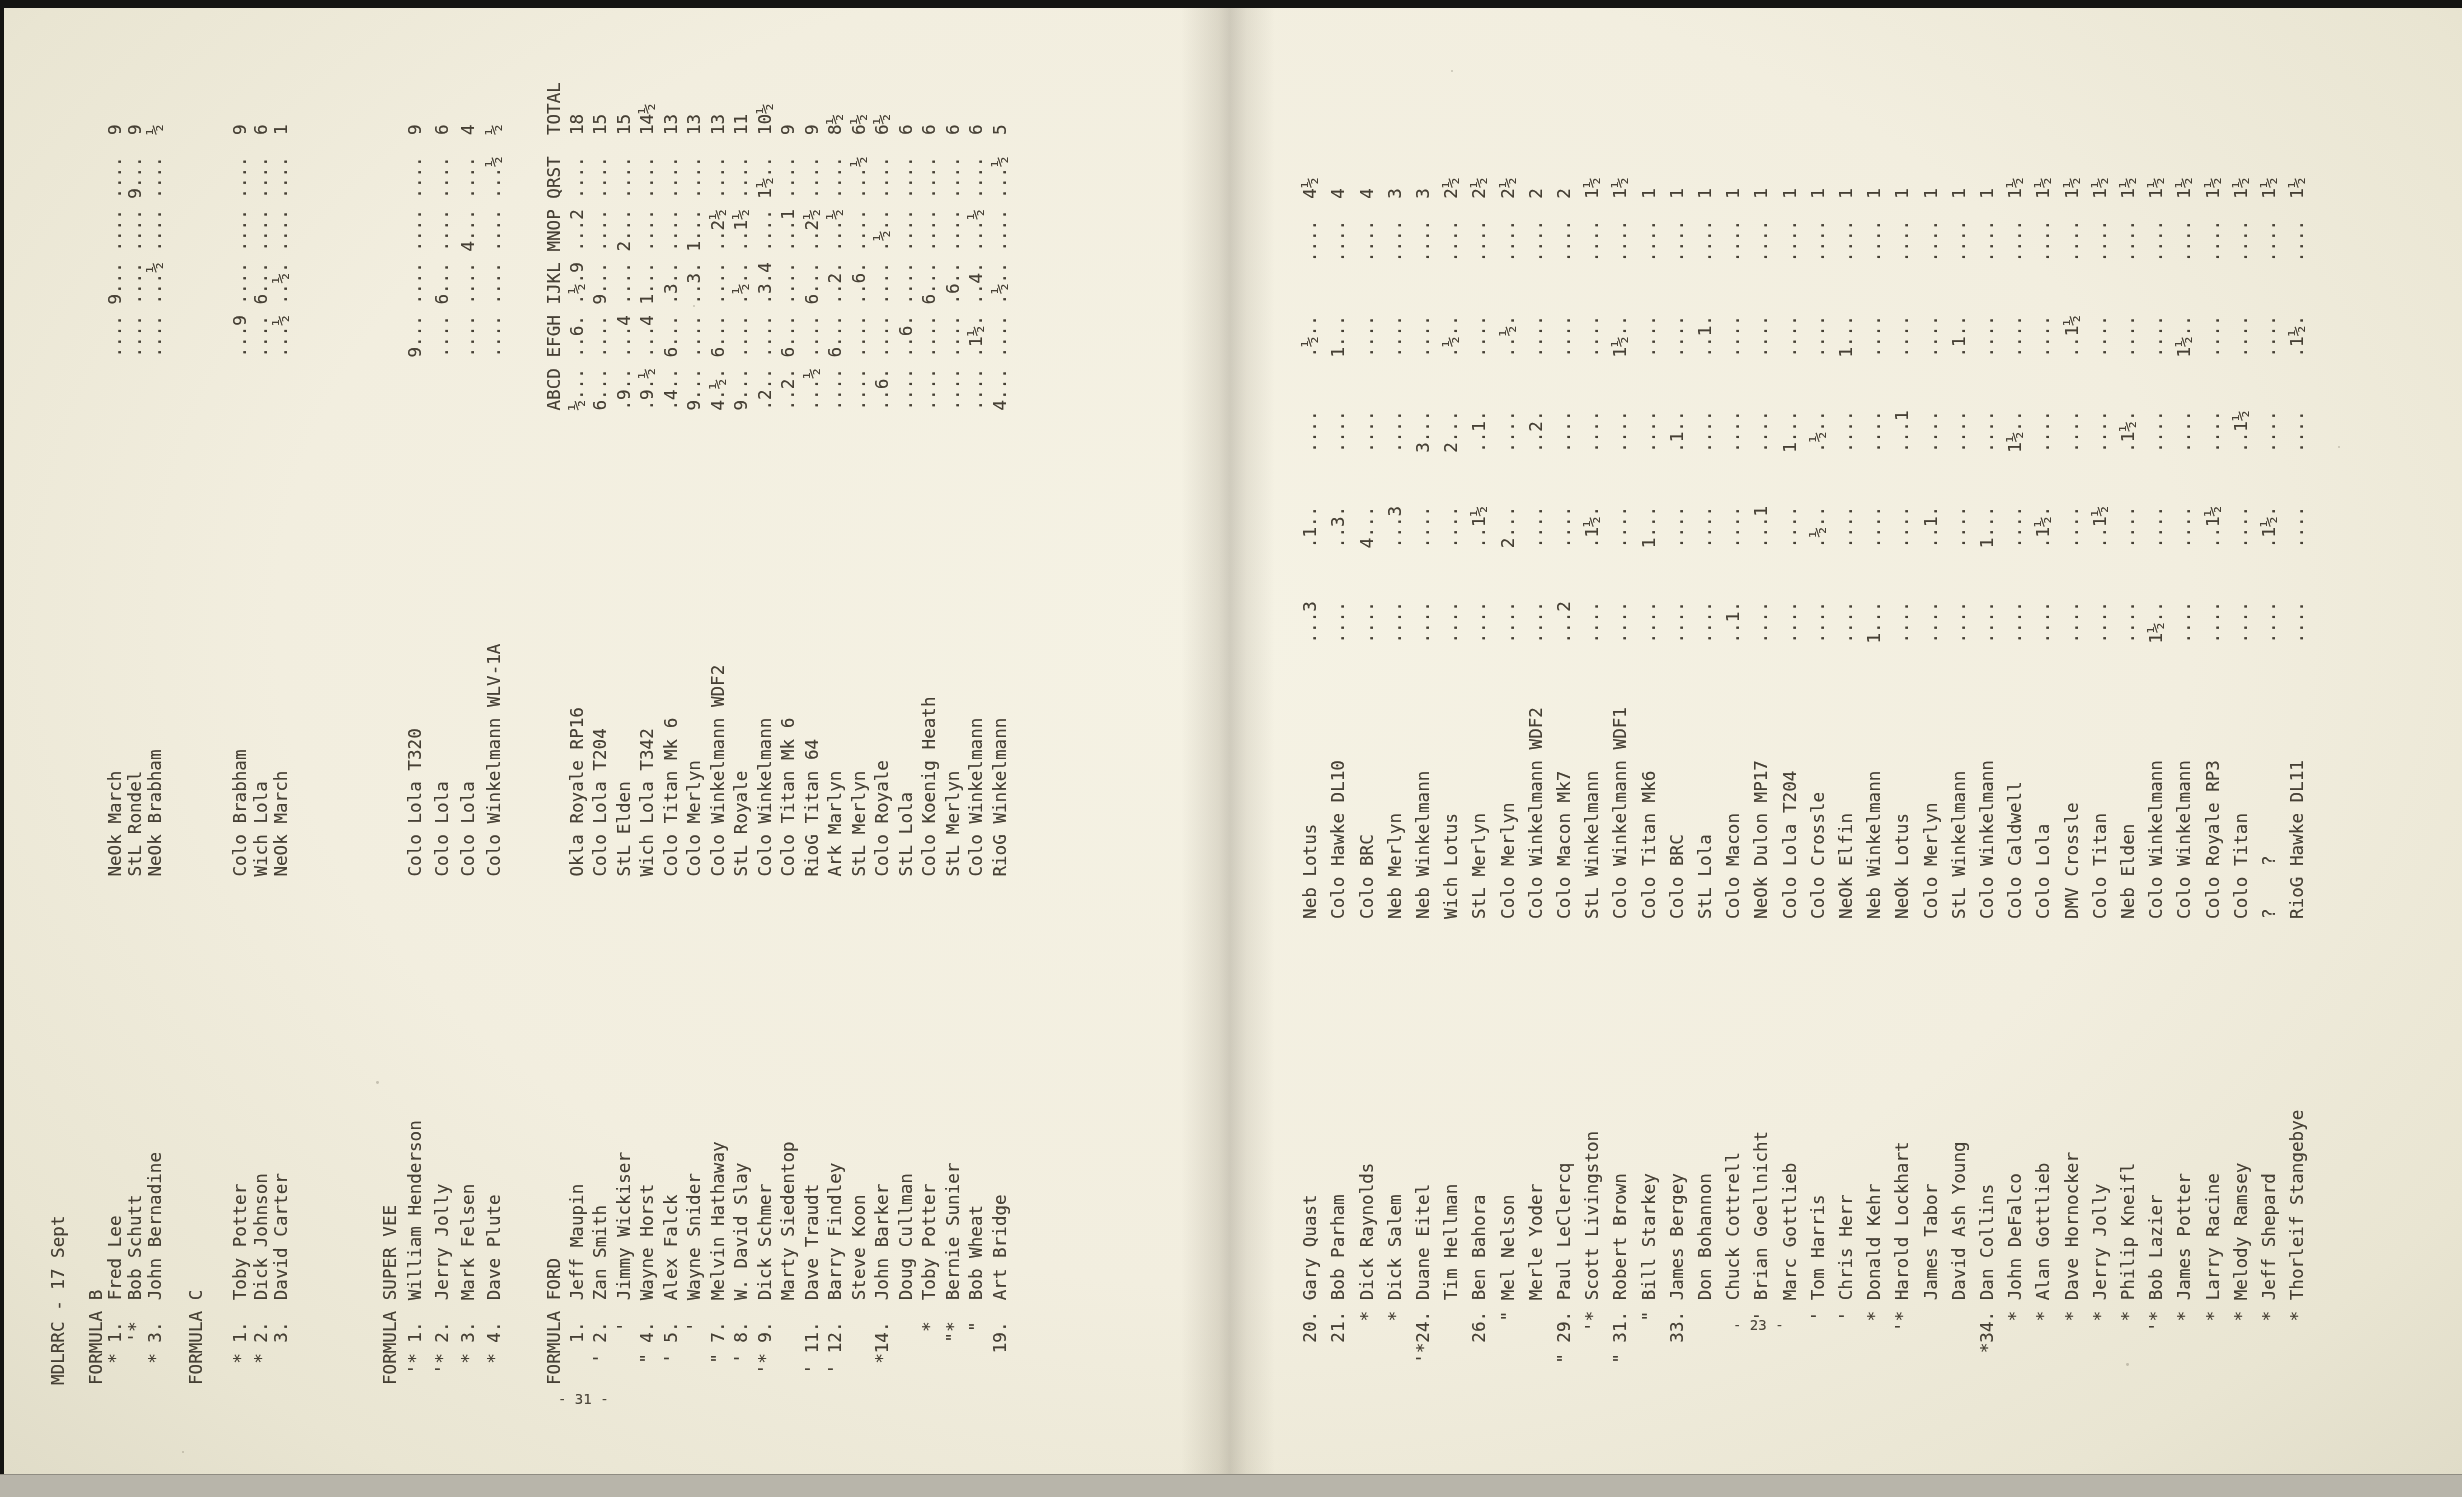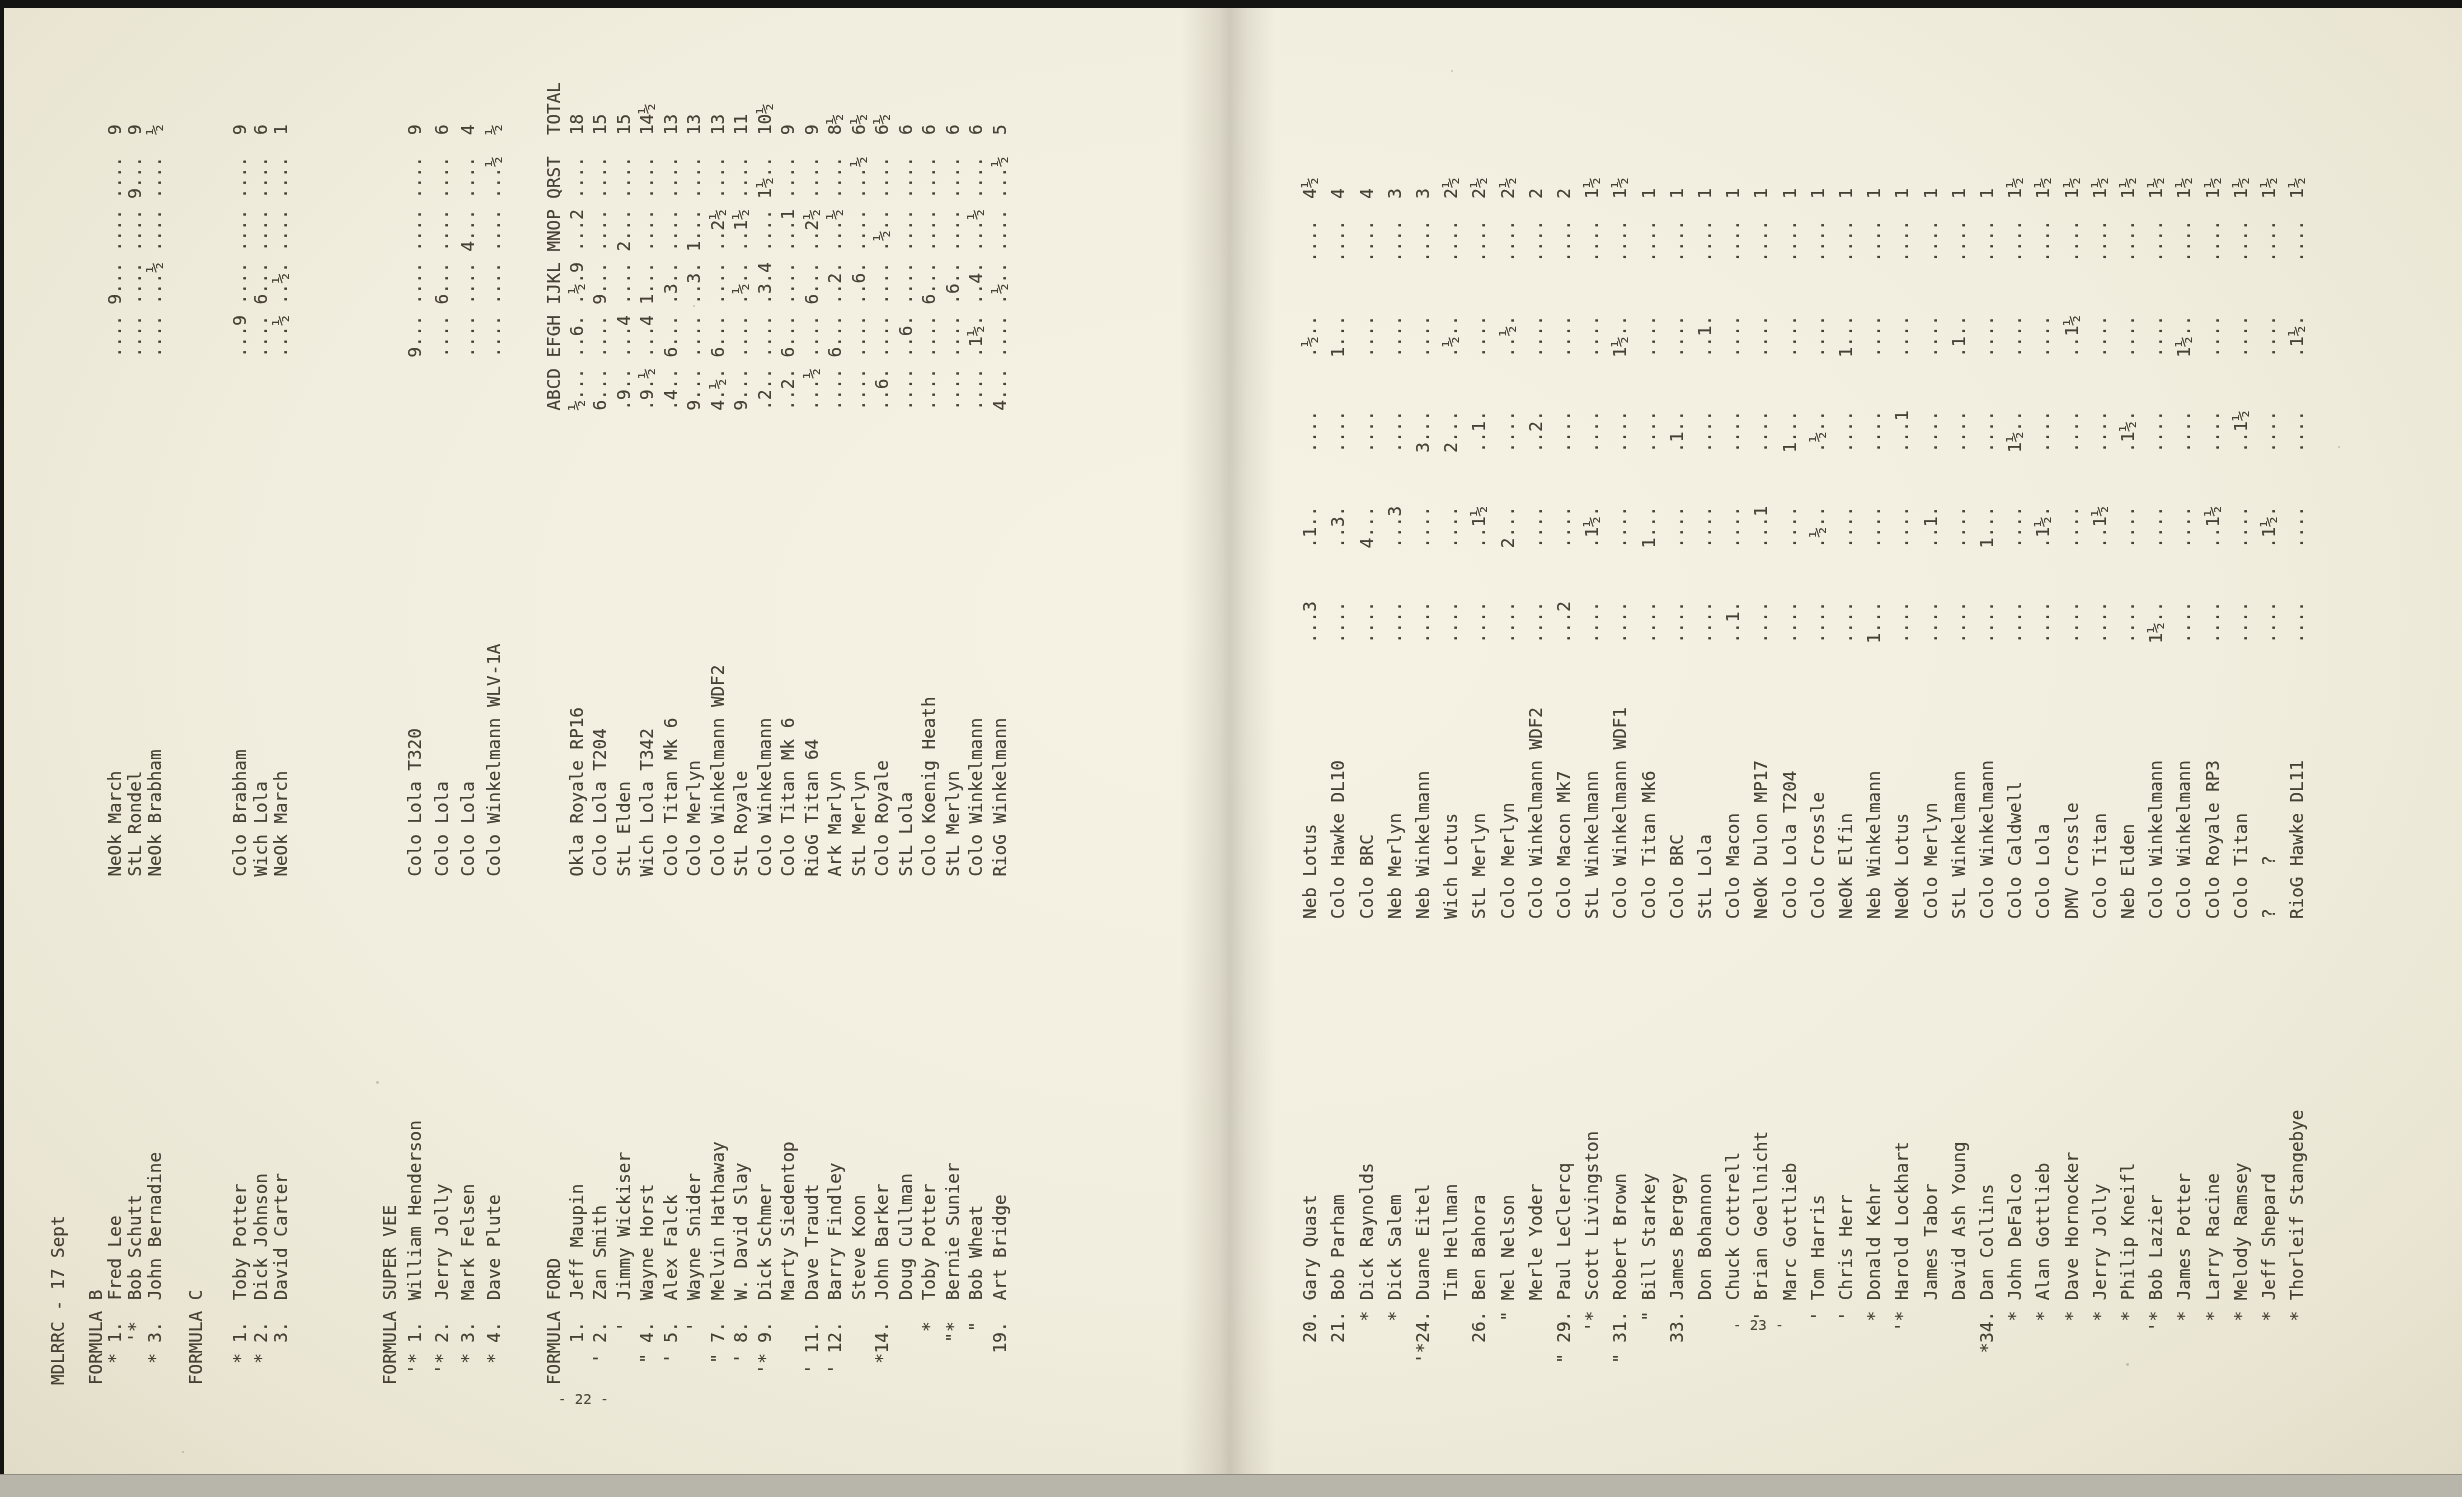--- a/index.html
+++ b/index.html
@@ -95,21 +95,21 @@
       <div class="line" style="left: 815px; top: 1377px;">      * Jerry Jolly                         Colo Titan                ....     ..1½     ....     ....     ....  1½</div>
       <div class="line" style="left: 843px; top: 1377px;">      * Philip Kneifl                       Neb Elden                 ....     ....     .1½.     ....     ....  1½</div>
       <div class="line" style="left: 871px; top: 1377px;">     '* Bob Lazier                          Colo Winkelmann           1½..     ....     ....     ....     ....  1½</div>
       <div class="line" style="left: 899px; top: 1377px;">      * James Potter                        Colo Winkelmann           ....     ....     ....     1½..     ....  1½</div>
       <div class="line" style="left: 928px; top: 1377px;">      * Larry Racine                        Colo Royale RP3           ....     ..1½     ....     ....     ....  1½</div>
       <div class="line" style="left: 956px; top: 1377px;">      * Melody Ramsey                       Colo Titan                ....     ....     ..1½     ....     ....  1½</div>
       <div class="line" style="left: 984px; top: 1377px;">      * Jeff Shepard                        ?    ?                    ....     .1½.     ....     ....     ....  1½</div>
       <div class="line" style="left: 1012px; top: 1377px;">      * Thorleif Stangebye                  RioG Hawke DL11           ....     ....     ....     .1½.     ....  1½</div>
     </div>
 
-  <div class="pagenum" style="left:558px;top:1391px;">- 22 -</div>
+  <div class="pagenum" style="left:558px;top:1391px;">- 31 -</div>
   <div class="pagenum" style="left:1733px;top:1317px;">- 23 -</div>
 
   <div id="bed"></div>
 <div class="speck" style="left: 376px; top: 1081px; width: 2.9px; height: 2.9px;"></div>
     <div class="speck" style="left: 693px; top: 305px; width: 2.3px; height: 2.3px;"></div>
     <div class="speck" style="left: 1451px; top: 70px; width: 2.3px; height: 2.3px;"></div>
     <div class="speck" style="left: 2126px; top: 1363px; width: 2.9px; height: 2.9px;"></div>
     <div class="speck" style="left: 182px; top: 1451px; width: 2.3px; height: 2.3px;"></div>
     <div class="speck" style="left: 2338px; top: 446px; width: 2.3px; height: 2.3px;"></div>
   </div>

